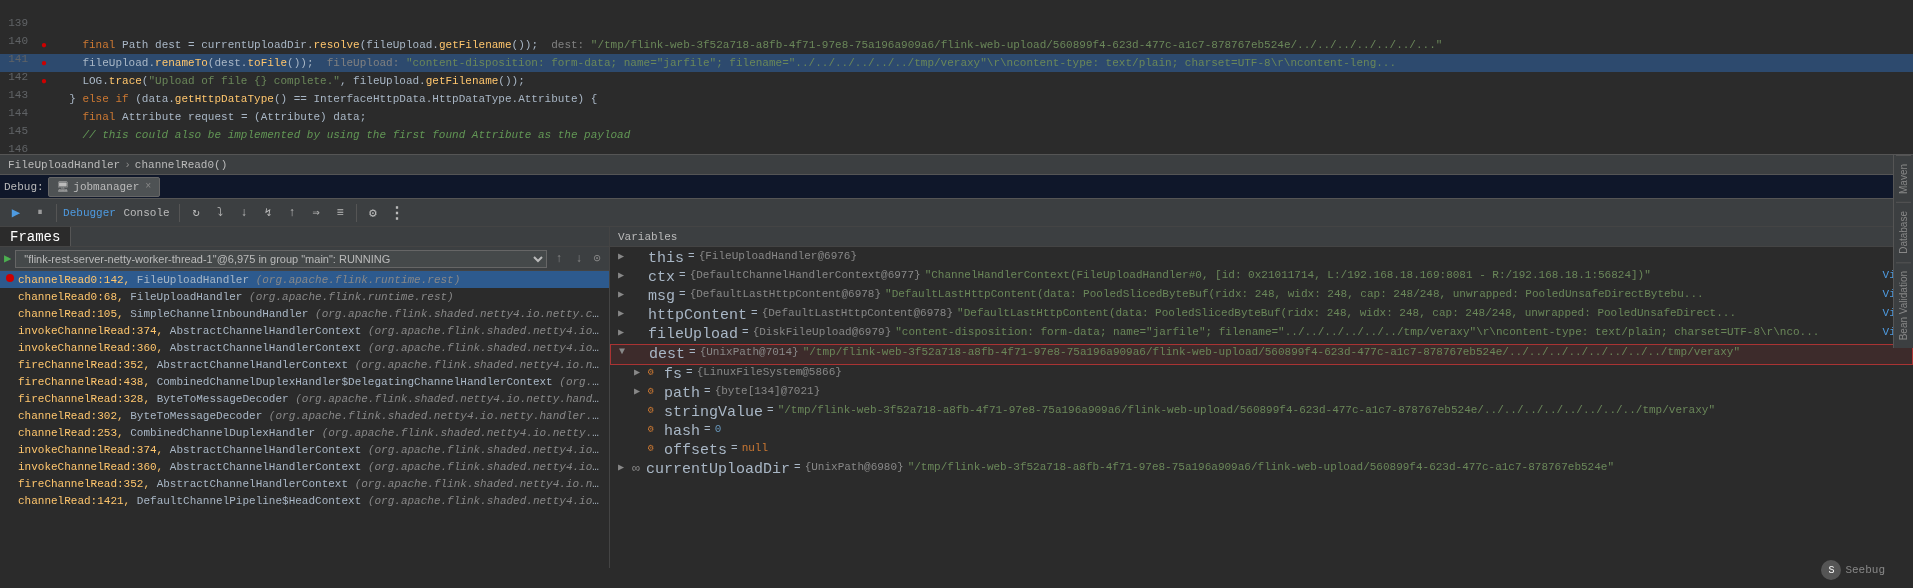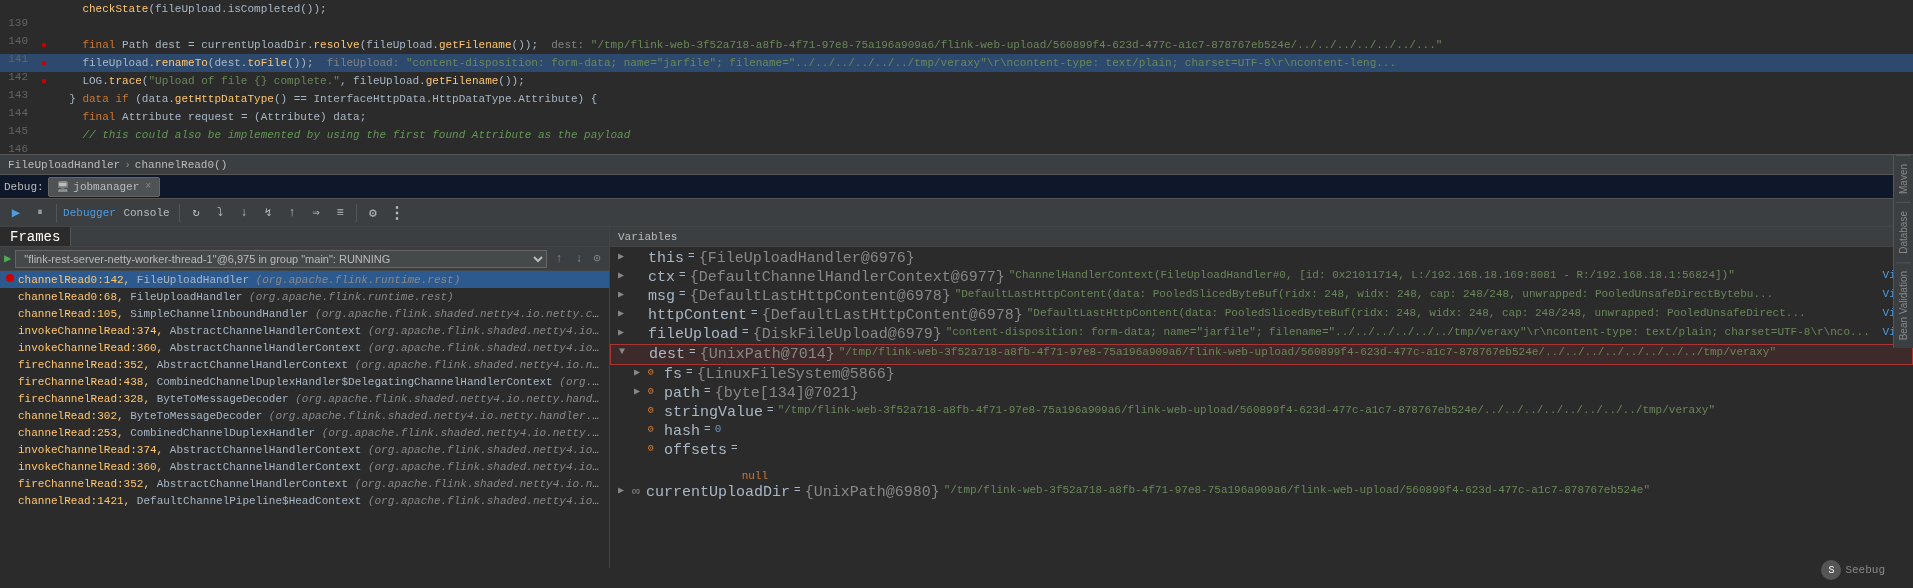--- a/index.html
+++ b/index.html
@@ -360,40 +360,39 @@
     }
 
     .var-eq {
       color: #a9b7c6;
       margin-right: 4px;
       font-size: 11px;
     }
 
     .var-type {
       color: #888;
-      font-size: 15px;
+      font-size: 11px;
       margin-right: 4px;
     }
 
     .var-value {
       color: #6a8759;
       font-size: 11px;
       flex: 1;
       white-space: nowrap;
       overflow: hidden;
       text-overflow: ellipsis;
     }
 
     .var-value-num {
       color: #6897bb;
     }
 
     .var-value-null {
       color: #cc7832;
-      margin-top: 28px;
     }
 
     .view-link {
       color: #4e9be1;
       margin-left: 4px;
       cursor: pointer;
       font-size: 11px;
       flex-shrink: 0;
     }
 
@@ -464,21 +463,20 @@
 </head>
 <body>
 
 <div class="full-container">
 
   <div class="code-editor">
 
     <div class="code-line">
       <span class="line-num">139</span>
       <span class="line-marker"></span>
-      <span class="line-content">    <span class="method">checkState</span><span class="var">(fileUpload.isCompleted());</span></span>
     </div>
 
     <div class="code-line">
       <span class="line-num">140</span>
       <span class="line-marker"></span>
       <span class="line-content"></span>
     </div>
 
     <div class="code-line">
       <span class="line-num">141</span>
@@ -494,21 +492,21 @@
 
     <div class="code-line">
       <span class="line-num">143</span>
       <span class="line-marker"><span style="color:#cc0000;font-size:10px;">●</span></span>
       <span class="line-content">    <span class="var">LOG</span>.<span class="method">trace</span>(<span class="str">"Upload of file {} complete."</span>, <span class="var">fileUpload</span>.<span class="method">getFilename</span>());</span>
     </div>
 
     <div class="code-line">
       <span class="line-num">144</span>
       <span class="line-marker"></span>
-      <span class="line-content">  } <span class="kw">data if</span> (<span class="var">data</span>.<span class="method">getHttpDataType</span>() == <span class="type">InterfaceHttpData</span>.<span class="type">HttpDataType</span>.<span class="var">Attribute</span>) {</span>
+      <span class="line-content">  } <span class="kw">else if</span> (<span class="var">data</span>.<span class="method">getHttpDataType</span>() == <span class="type">InterfaceHttpData</span>.<span class="type">HttpDataType</span>.<span class="var">Attribute</span>) {</span>
     </div>
 
     <div class="code-line">
       <span class="line-num">145</span>
       <span class="line-marker"></span>
       <span class="line-content">    <span class="kw">final</span> <span class="type">Attribute</span> <span class="var">request</span> = (<span class="type">Attribute</span>) <span class="var">data</span>;</span>
     </div>
 
     <div class="code-line">
       <span class="line-num">146</span>

